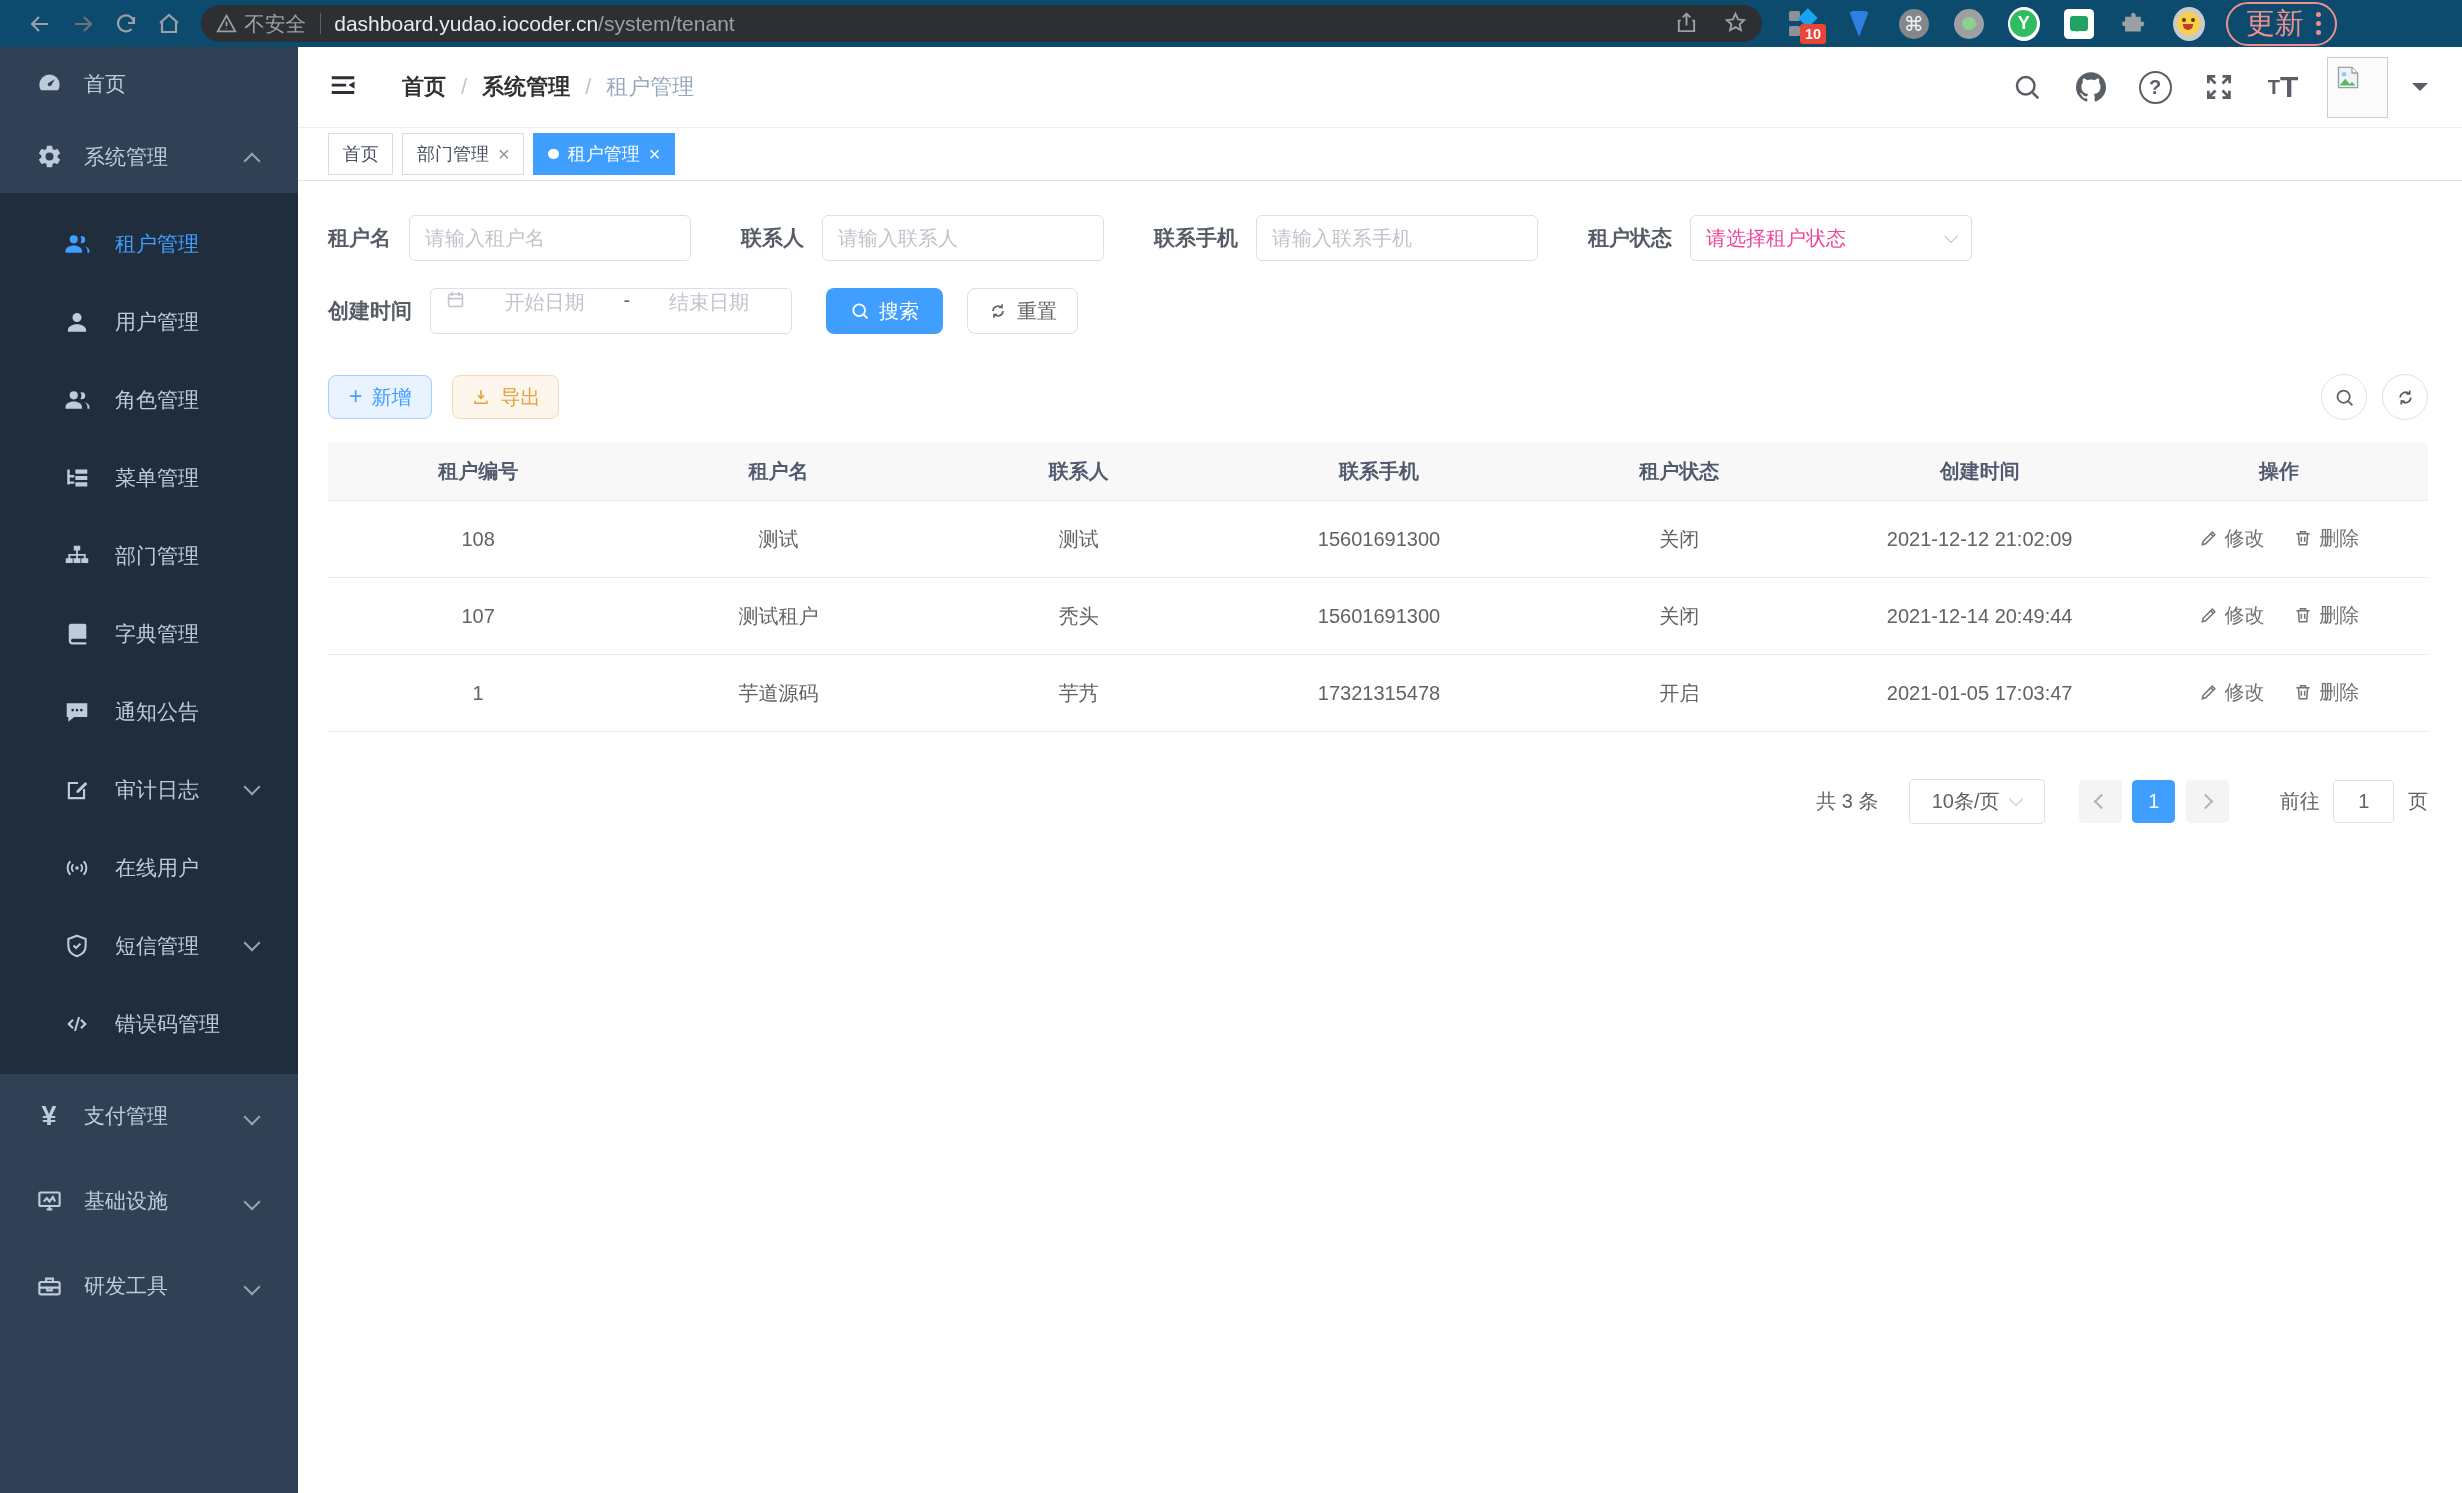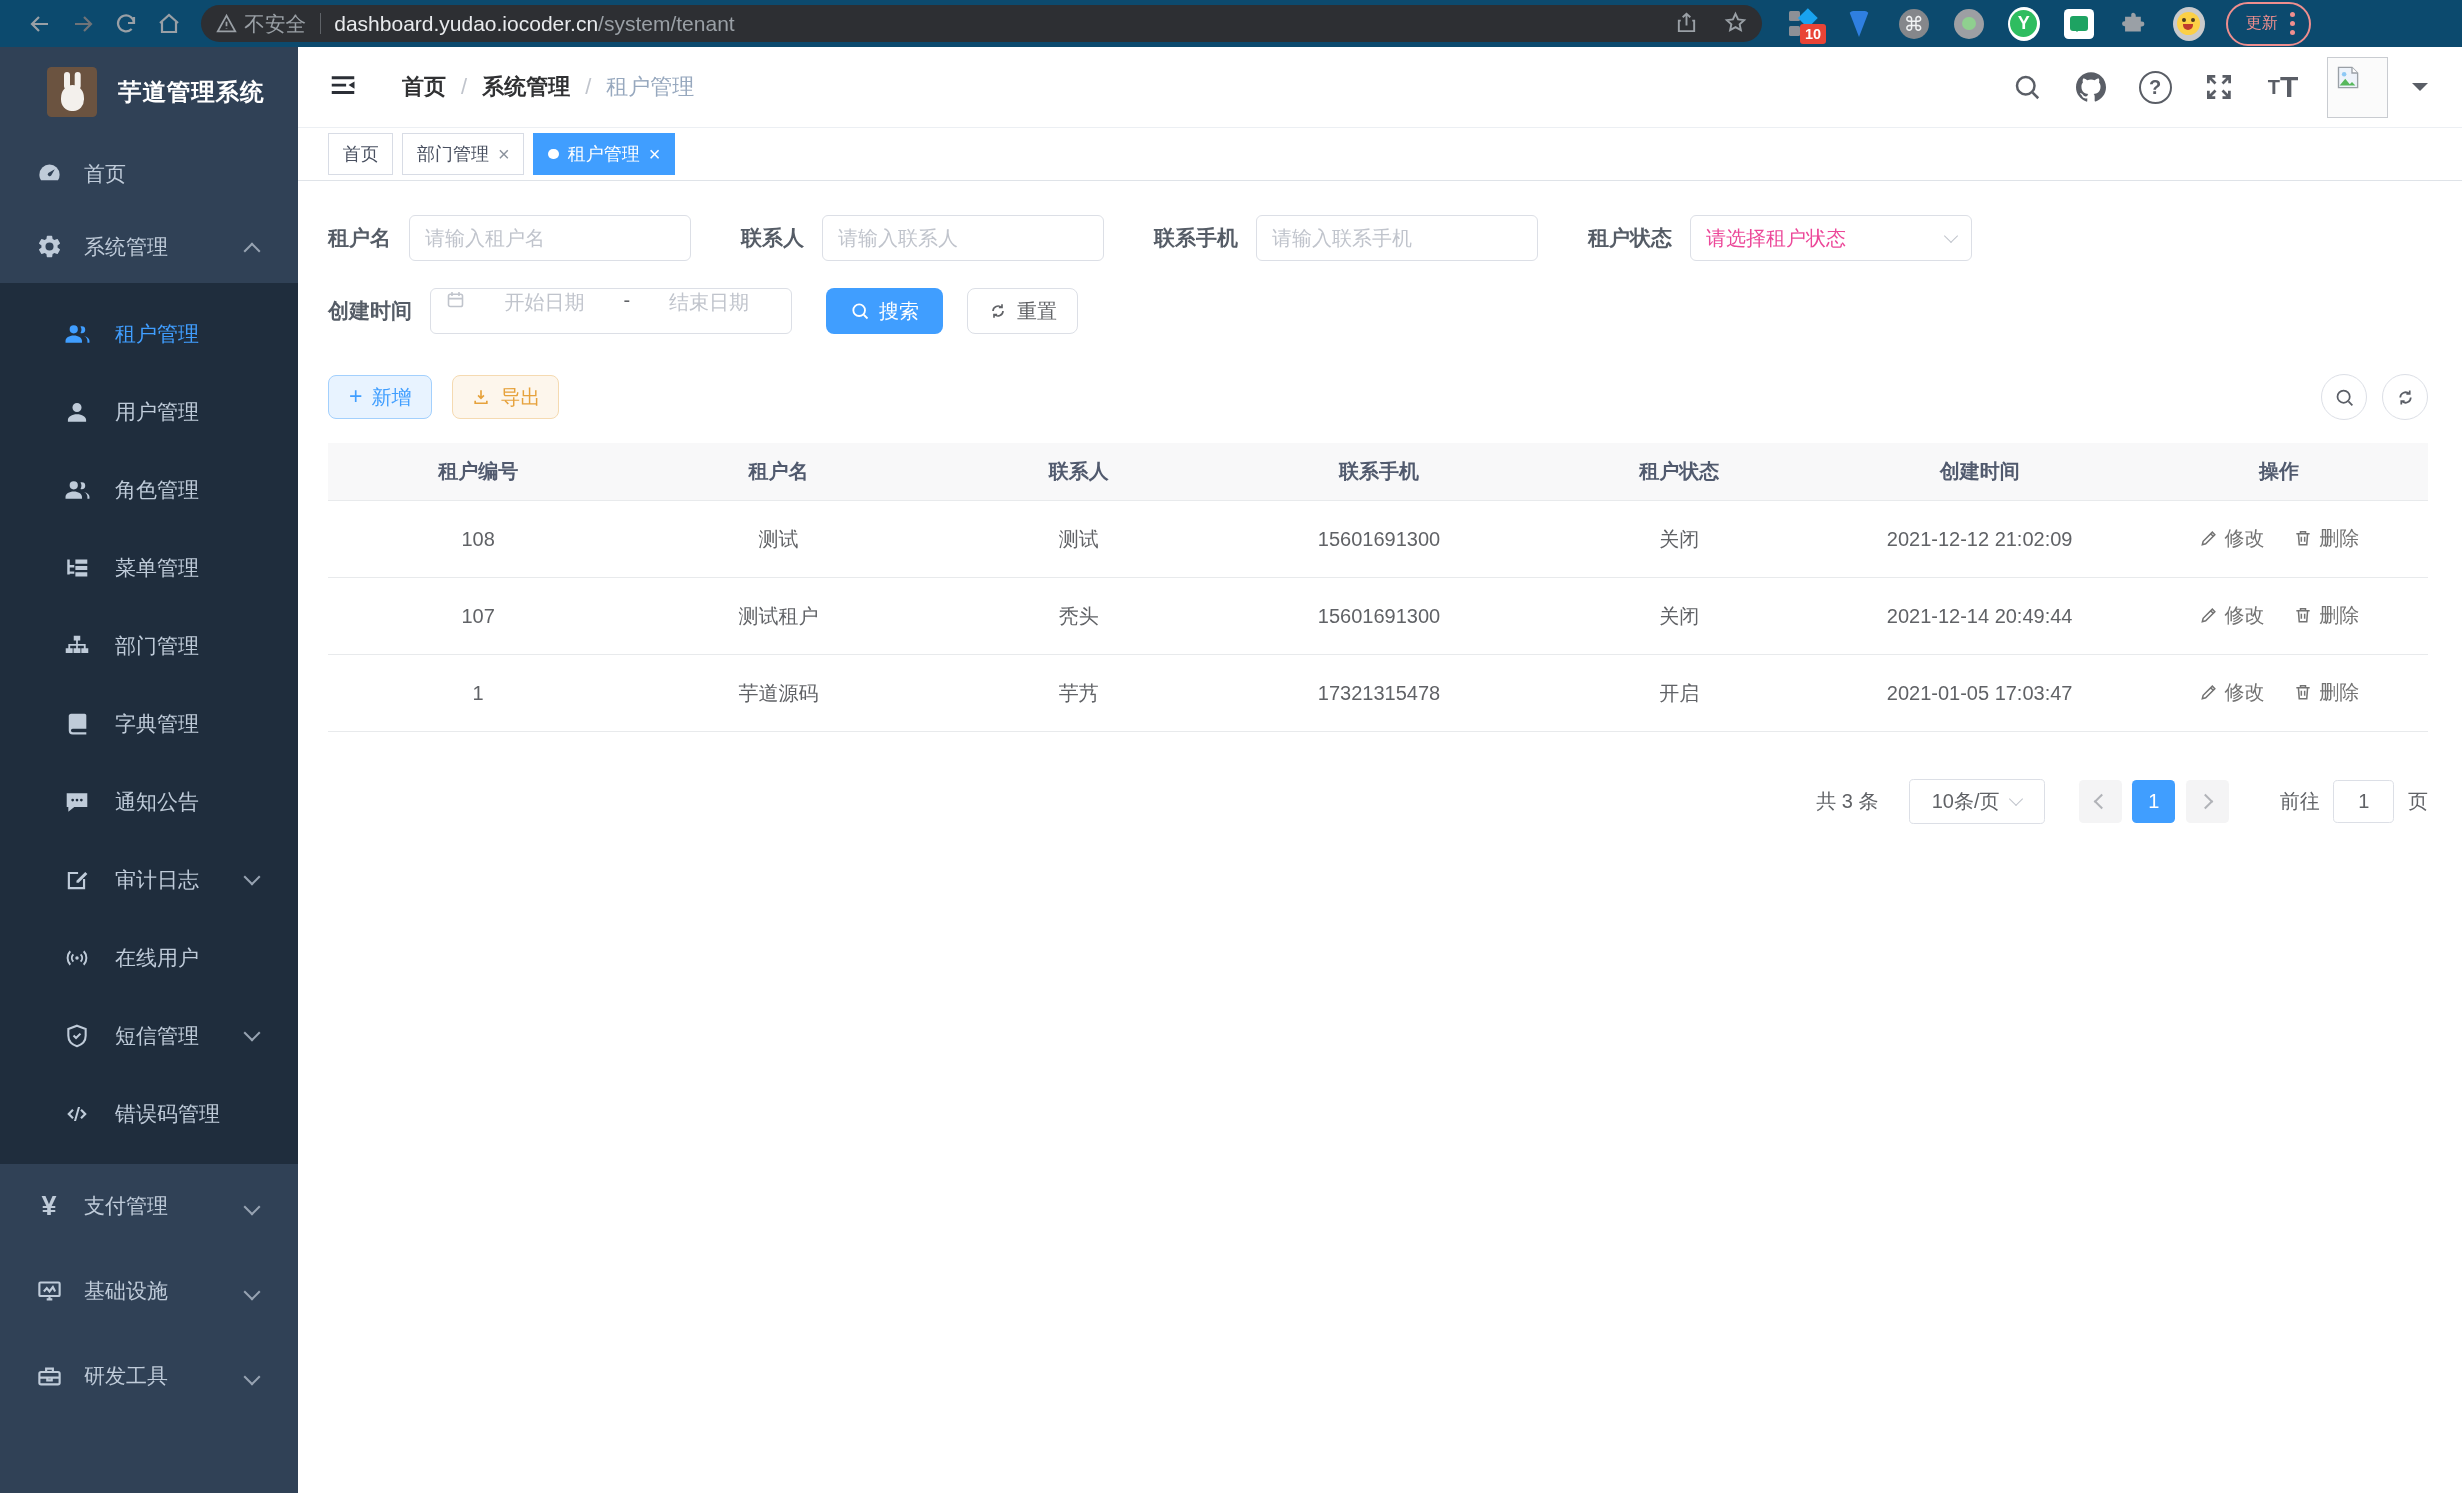--- a/index.html
+++ b/index.html
@@ -34,21 +34,21 @@
   .y-circ i{width:27px;height:27px;border-radius:50%;background:#2fbd60;color:#fff;font-size:18px;font-weight:700;font-style:normal;display:flex;align-items:center;justify-content:center;}
   .chat-sq{width:30px;height:30px;background:#fff;border-radius:4.6px;display:flex;align-items:center;justify-content:center;}
   .chat-sq i{width:18px;height:15px;background:#1ea362;border-radius:3px;position:relative;}
   .chat-sq i:after{content:"";position:absolute;left:3px;bottom:-4.6px;border:4.6px solid transparent;border-top-color:#1ea362;}
   .puzzle{color:#9aa0a6;}
   .emoji-circ{width:34px;height:34px;background:#c9cacc;}
   .emoji-face{width:23px;height:23px;border-radius:50%;background:#fcd046;position:relative;}
   .emoji-face:before{content:"";position:absolute;left:4.6px;top:6px;width:3.8px;height:3.8px;border-radius:50%;background:#513b1e;box-shadow:9px 0 0 #513b1e;}
   .emoji-face:after{content:"";position:absolute;left:6px;top:12px;width:10px;height:6px;border-radius:0 0 7.6px 7.6px;background:#c0392b;}
   .update-pill{margin-left:21px;border:2.3px solid #ef8e8e;border-radius:761px;height:40px;display:flex;align-items:center;padding:0 13.7px 0 18px;gap:12px;color:#ef8e8e;}
-  .update-pill .lbl{font-size:16px;}
+  .update-pill .lbl{font-size:29px;}
   .vdots{display:flex;flex-direction:column;gap:3.8px;}
   .vdots i{width:5.3px;height:5.3px;border-radius:50%;background:#ef8e8e;}
   
   .app{display:flex;height:1447px;}
   .sidebar{width:298px;flex:0 0 auto;background:#304156;height:100%;overflow:hidden;}
   .logo-row{height:90px;display:flex;align-items:center;padding-left:47px;gap:21px;}
   .logo-img{width:50px;height:50px;border-radius:4.6px;background:#6b5340;position:relative;overflow:hidden;flex:0 0 auto;}
   .logo-img:before{content:"";position:absolute;left:13.7px;top:18px;width:23px;height:26px;border-radius:50% 50% 45% 45%;background:#f3f0ec;}
   .logo-img:after{content:"";position:absolute;left:17px;top:4.6px;width:6px;height:17px;border-radius:6px;background:#f3f0ec;box-shadow:10.7px 0 0 #f3f0ec;}
   .logo-title{color:#fff;font-size:23.6px;font-weight:700;letter-spacing:0.8px;}
@@ -229,24 +229,20 @@
         <i></i>
         <i></i>
         <i></i>
       </span>
   </div>
 </div>
 
 <div class="app">
 
   <aside class="sidebar">
-    <div class="logo-row">
-      <span class="logo-img"></span>
-      <span class="logo-title">芋道管理系统</span>
-    </div>
 
     <div class="menu-item">
       <span class="mi">
         <svg viewBox="0 0 24 24" fill="currentColor">
             <path d="M12 4a9 9 0 0 0-9 9c0 1.8.5 3.5 1.5 4.9h15A9 9 0 0 0 21 13a9 9 0 0 0-9-9z"></path>
             <path fill="#304156" d="M11.1 14a1.7 1.7 0 0 0 2.4-.2l3.2-5.5-5.8 3.2a1.7 1.7 0 0 0 .2 2.5z"></path>
           </svg>
       </span>
       <span>首页</span>
     </div>

